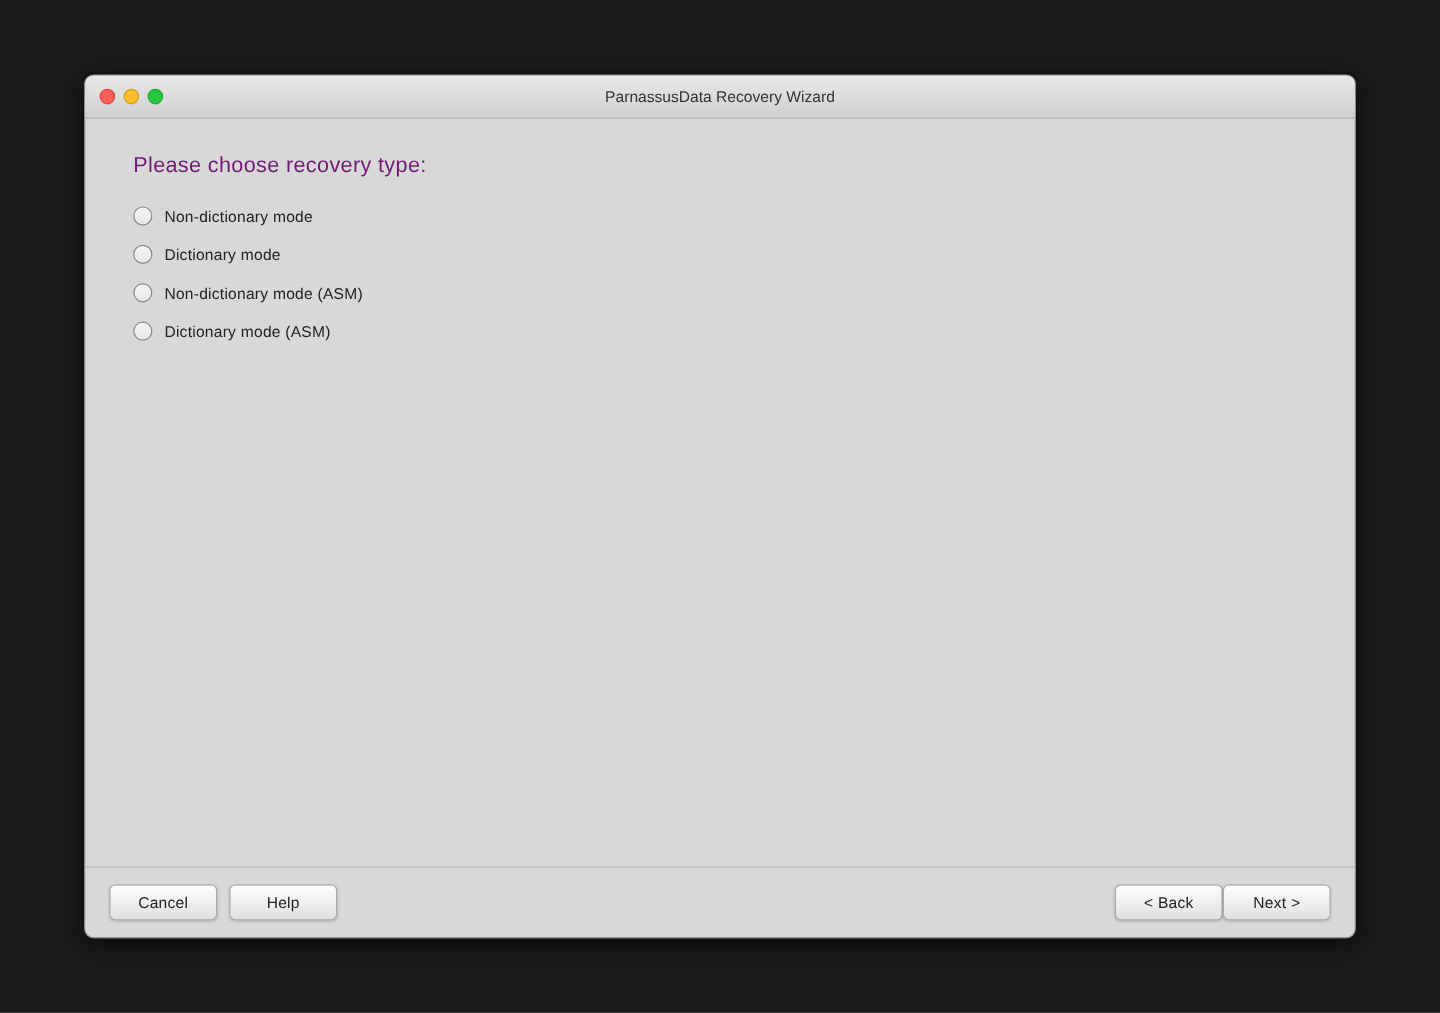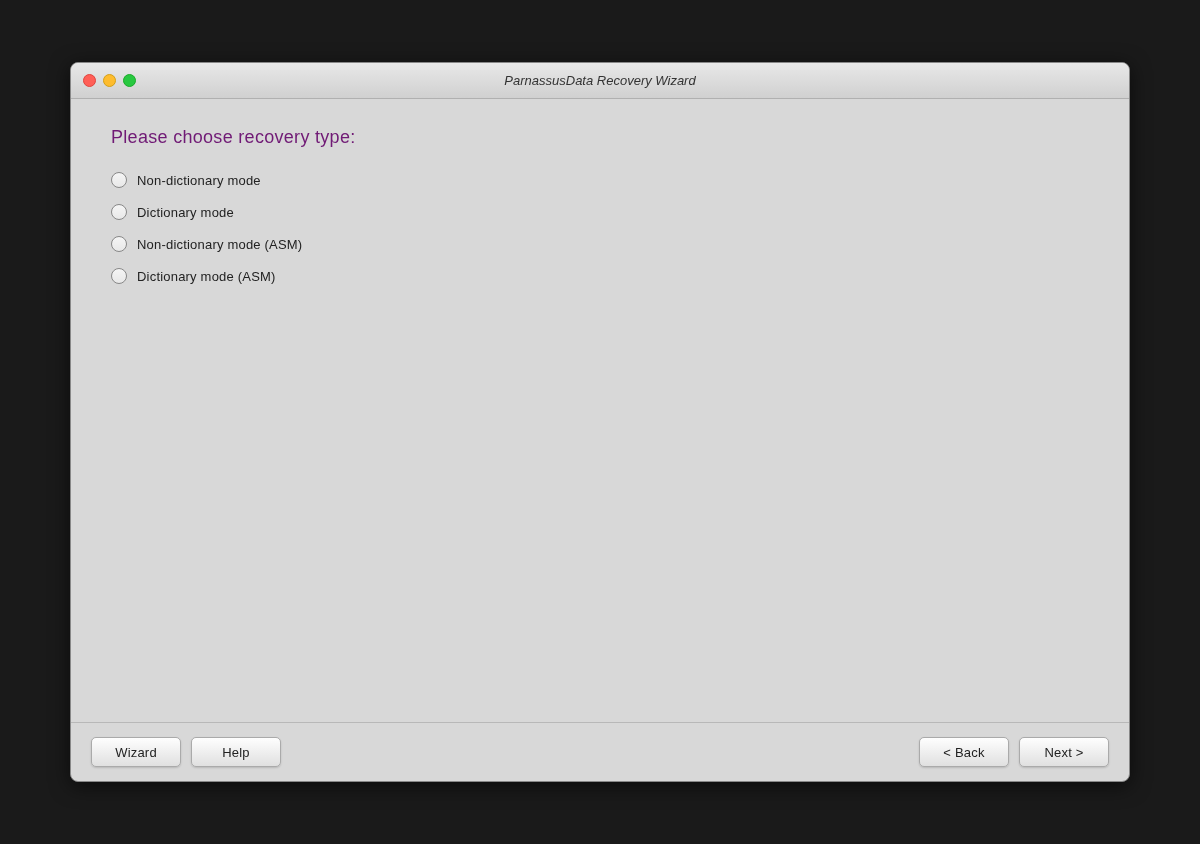--- a/index.html
+++ b/index.html
@@ -70,21 +70,20 @@
     }
 
     .title-bar-title {
       position: absolute;
       left: 50%;
       transform: translateX(-50%);
       font-size: 13px;
       color: #333;
       font-weight: 500;
       white-space: nowrap;
-      font-style: italic;
     }
 
     .content-area {
       flex: 1;
       padding: 28px 40px 20px 40px;
       display: flex;
       flex-direction: column;
     }
 
     .prompt-label {
@@ -135,21 +134,20 @@
       flex-shrink: 0;
     }
 
     .footer-left {
       display: flex;
       gap: 10px;
     }
 
     .footer-right {
       display: flex;
-      gap: 10px;
     }
 
     .btn {
       min-width: 90px;
       height: 30px;
       padding: 0 16px;
       border-radius: 5px;
       border: 1px solid #aaa;
       background: linear-gradient(to bottom, #fefefe, #e0e0e0);
       font-size: 13px;
@@ -202,21 +200,21 @@
         <div class="radio-circle"></div>
         <span class="radio-label">Dictionary mode (ASM)</span>
       </label>
     </div>
 
     <div class="spacer"></div>
   </div>
 
   <div class="footer">
     <div class="footer-left">
-      <button class="btn">Wizard</button>
+      <button class="btn">Cancel</button>
       <button class="btn">Help</button>
     </div>
     <div class="footer-right">
       <button class="btn">&lt; Back</button>
       <button class="btn">Next &gt;</button>
     </div>
   </div>
 </div>
 
 </body></html>

